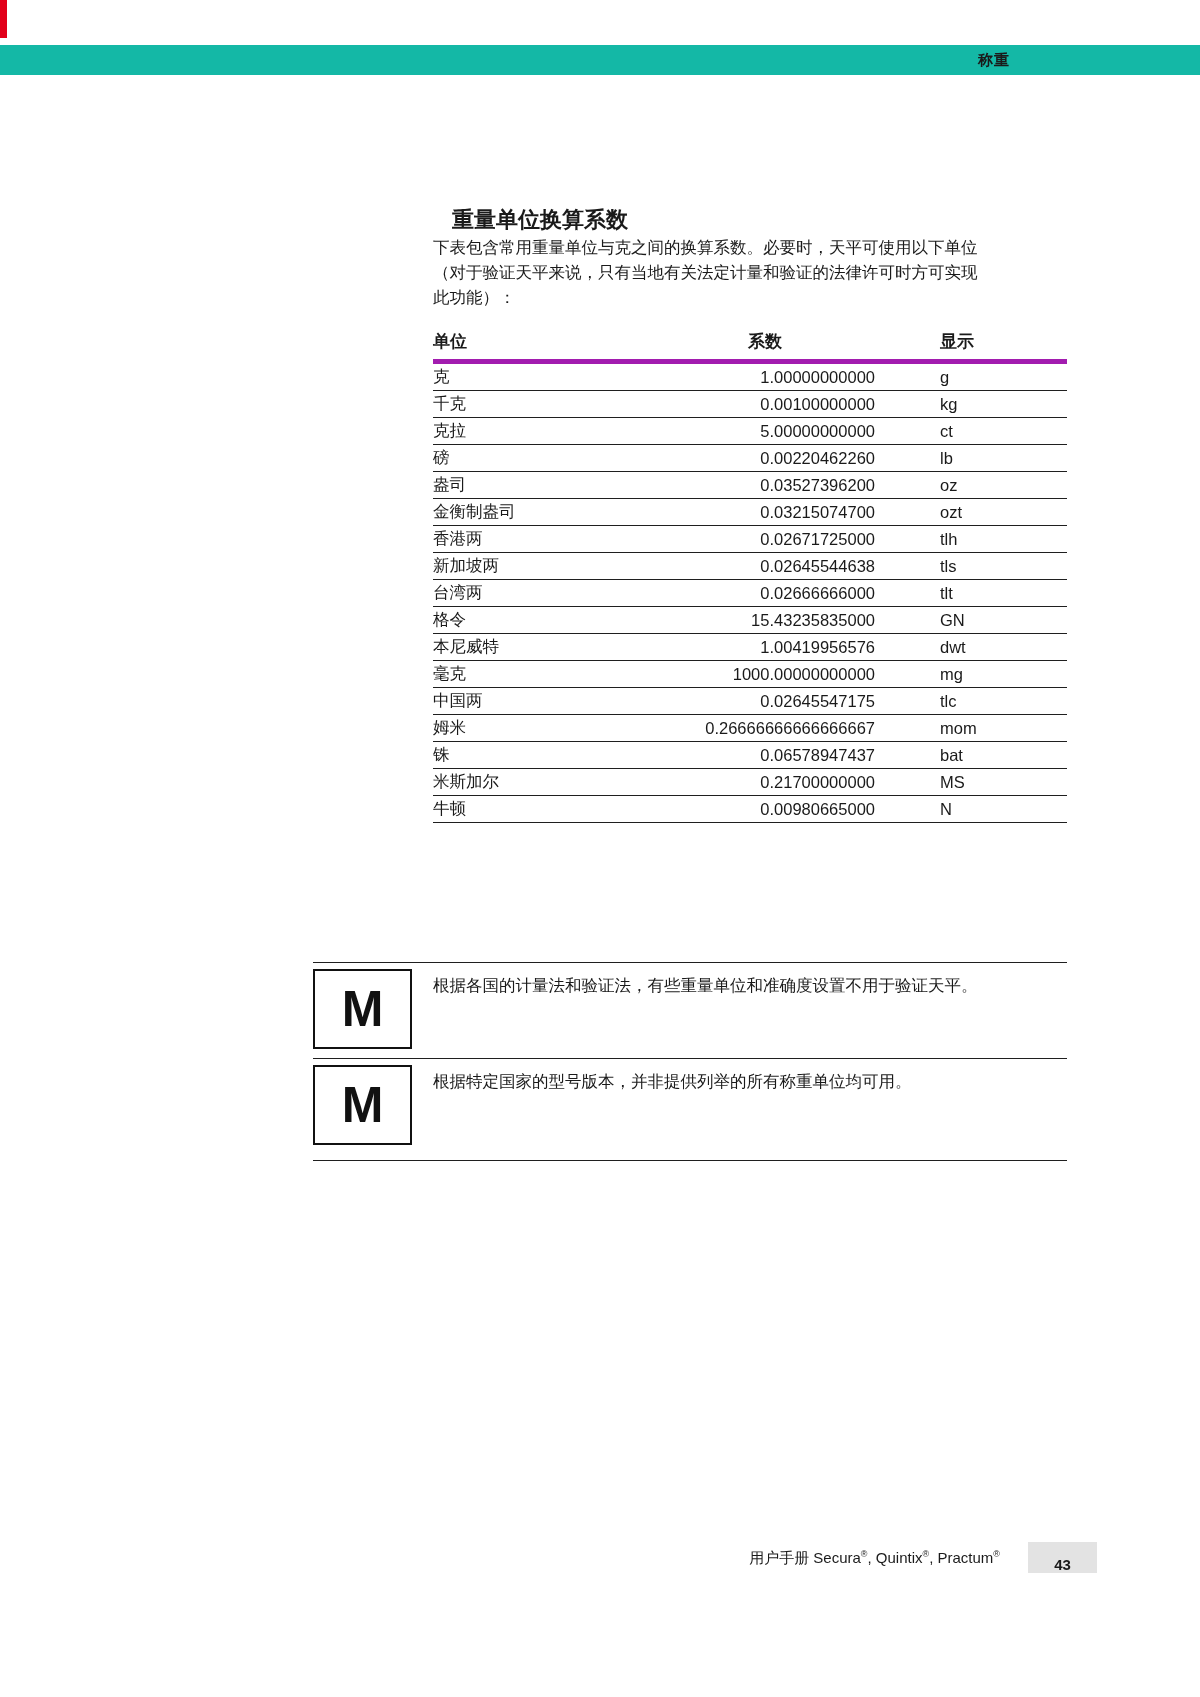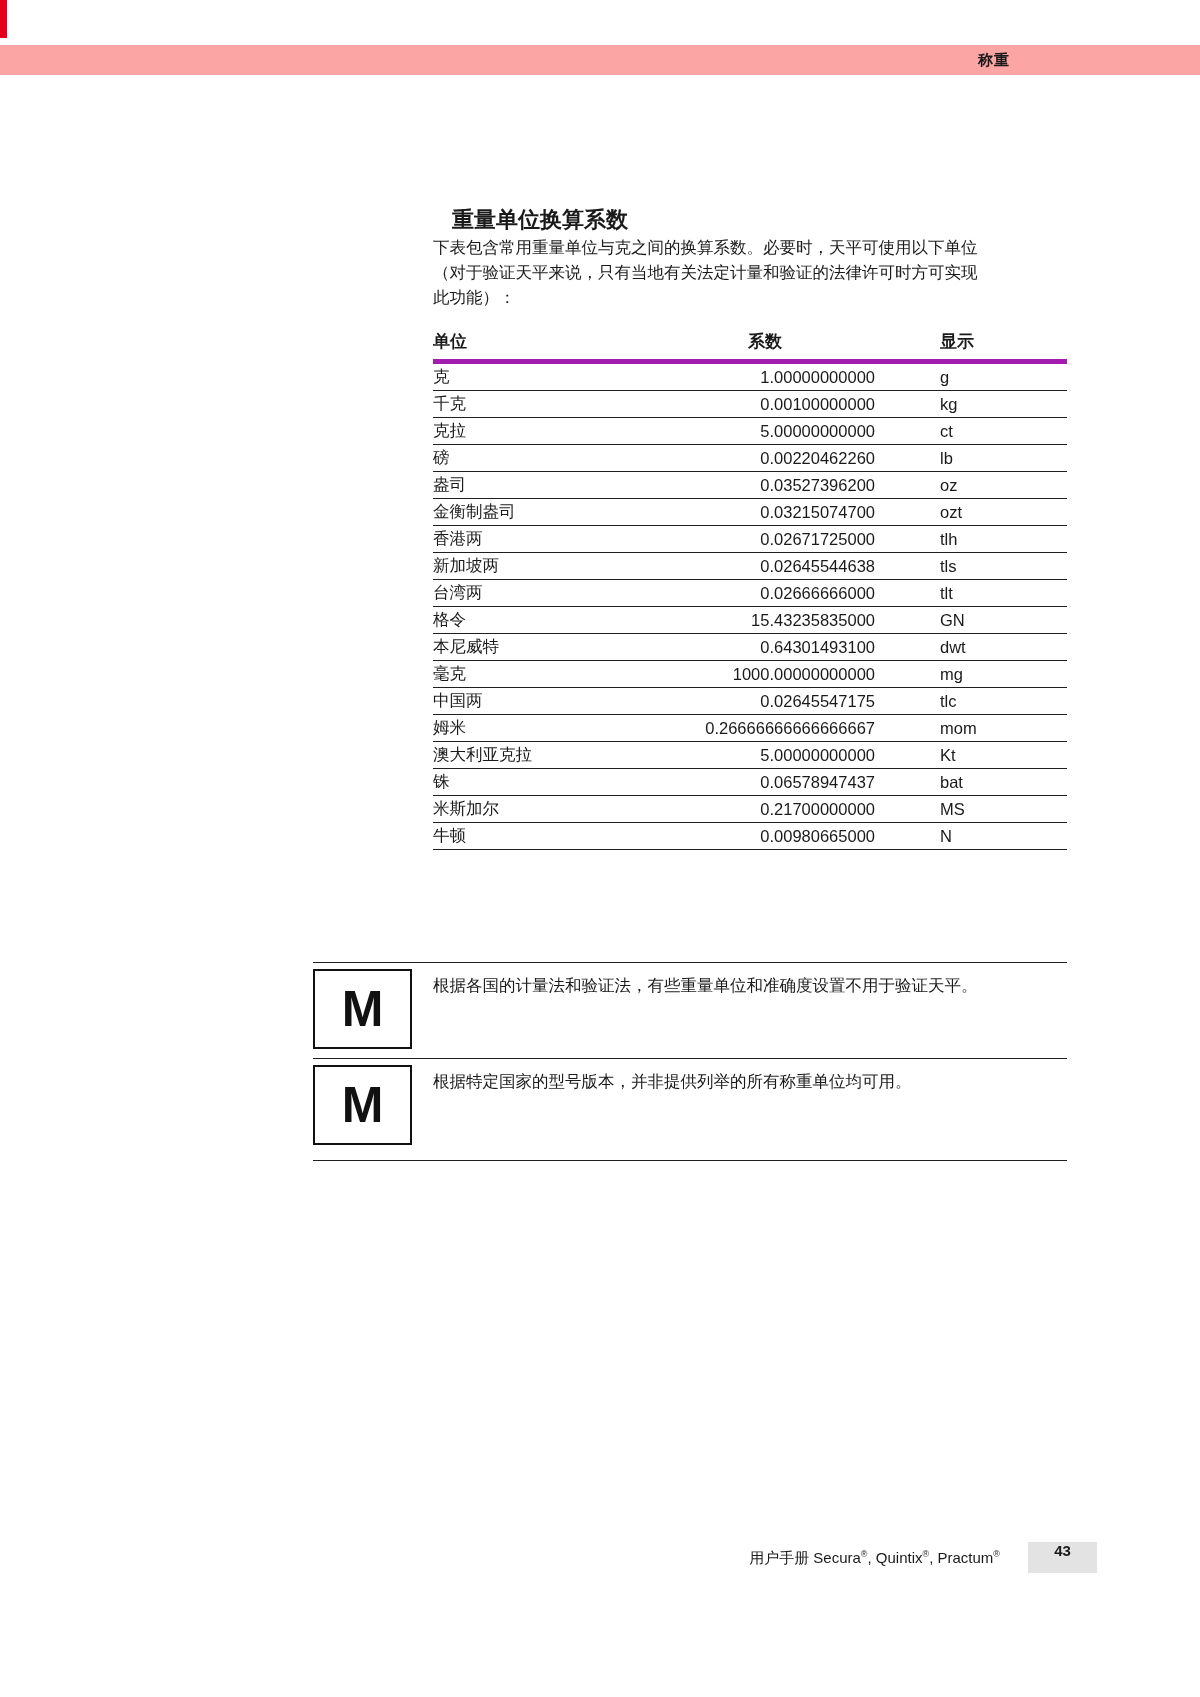--- a/index.html
+++ b/index.html
@@ -19,21 +19,21 @@
   .side-accent {
     position: absolute;
     left: 0; top: 0;
     width: 7px; height: 38px;
     background: #e2001a;
   }
   .header-bar {
     position: absolute;
     left: 0; top: 45px;
     width: 1200px; height: 30px;
-    background: #fca5a5;
+    background: #14b8a6;
   }
   .header-label {
     position: absolute;
     top: 6px; right: 190px;
     font-size: 15px;
     font-weight: 700;
     letter-spacing: 1px;
     color: #1a1a1a;
   }
   .doc-title {
@@ -123,21 +123,21 @@
     font-size: 15px;
     white-space: nowrap;
   }
   .footer-text sup { font-size: 9px; }
   .page-badge {
     position: absolute;
     right: 103px; top: 0;
     width: 69px; height: 31px;
     background: #e3e3e3;
     display: flex;
-    align-items: flex-start;
+    align-items: flex-end;
     justify-content: center;
     font-size: 15px;
     font-weight: 700;
   }
 </style>
 </head>
 <body>
 
 <div class="page">
 
@@ -224,21 +224,21 @@
     </tr>
 
     <tr>
       <td class="unit">格令</td>
       <td class="factor">15.43235835000</td>
       <td class="disp">GN</td>
     </tr>
 
     <tr>
       <td class="unit">本尼威特</td>
-      <td class="factor">0.64301493100</td>
+      <td class="factor">1.00419956576</td>
       <td class="disp">dwt</td>
     </tr>
 
     <tr>
       <td class="unit">毫克</td>
       <td class="factor">1000.00000000000</td>
       <td class="disp">mg</td>
     </tr>
 
 
@@ -247,25 +247,20 @@
       <td class="factor">0.02645547175</td>
       <td class="disp">tlc</td>
     </tr>
 
     <tr>
       <td class="unit">姆米</td>
       <td class="factor">0.26666666666666667</td>
       <td class="disp">mom</td>
     </tr>
 
-    <tr>
-      <td class="unit">澳大利亚克拉</td>
-      <td class="factor">5.00000000000</td>
-      <td class="disp">Kt</td>
-    </tr>
 
 
     <tr>
       <td class="unit">铢</td>
       <td class="factor">0.06578947437</td>
       <td class="disp">bat</td>
     </tr>
 
     <tr>
       <td class="unit">米斯加尔</td>

